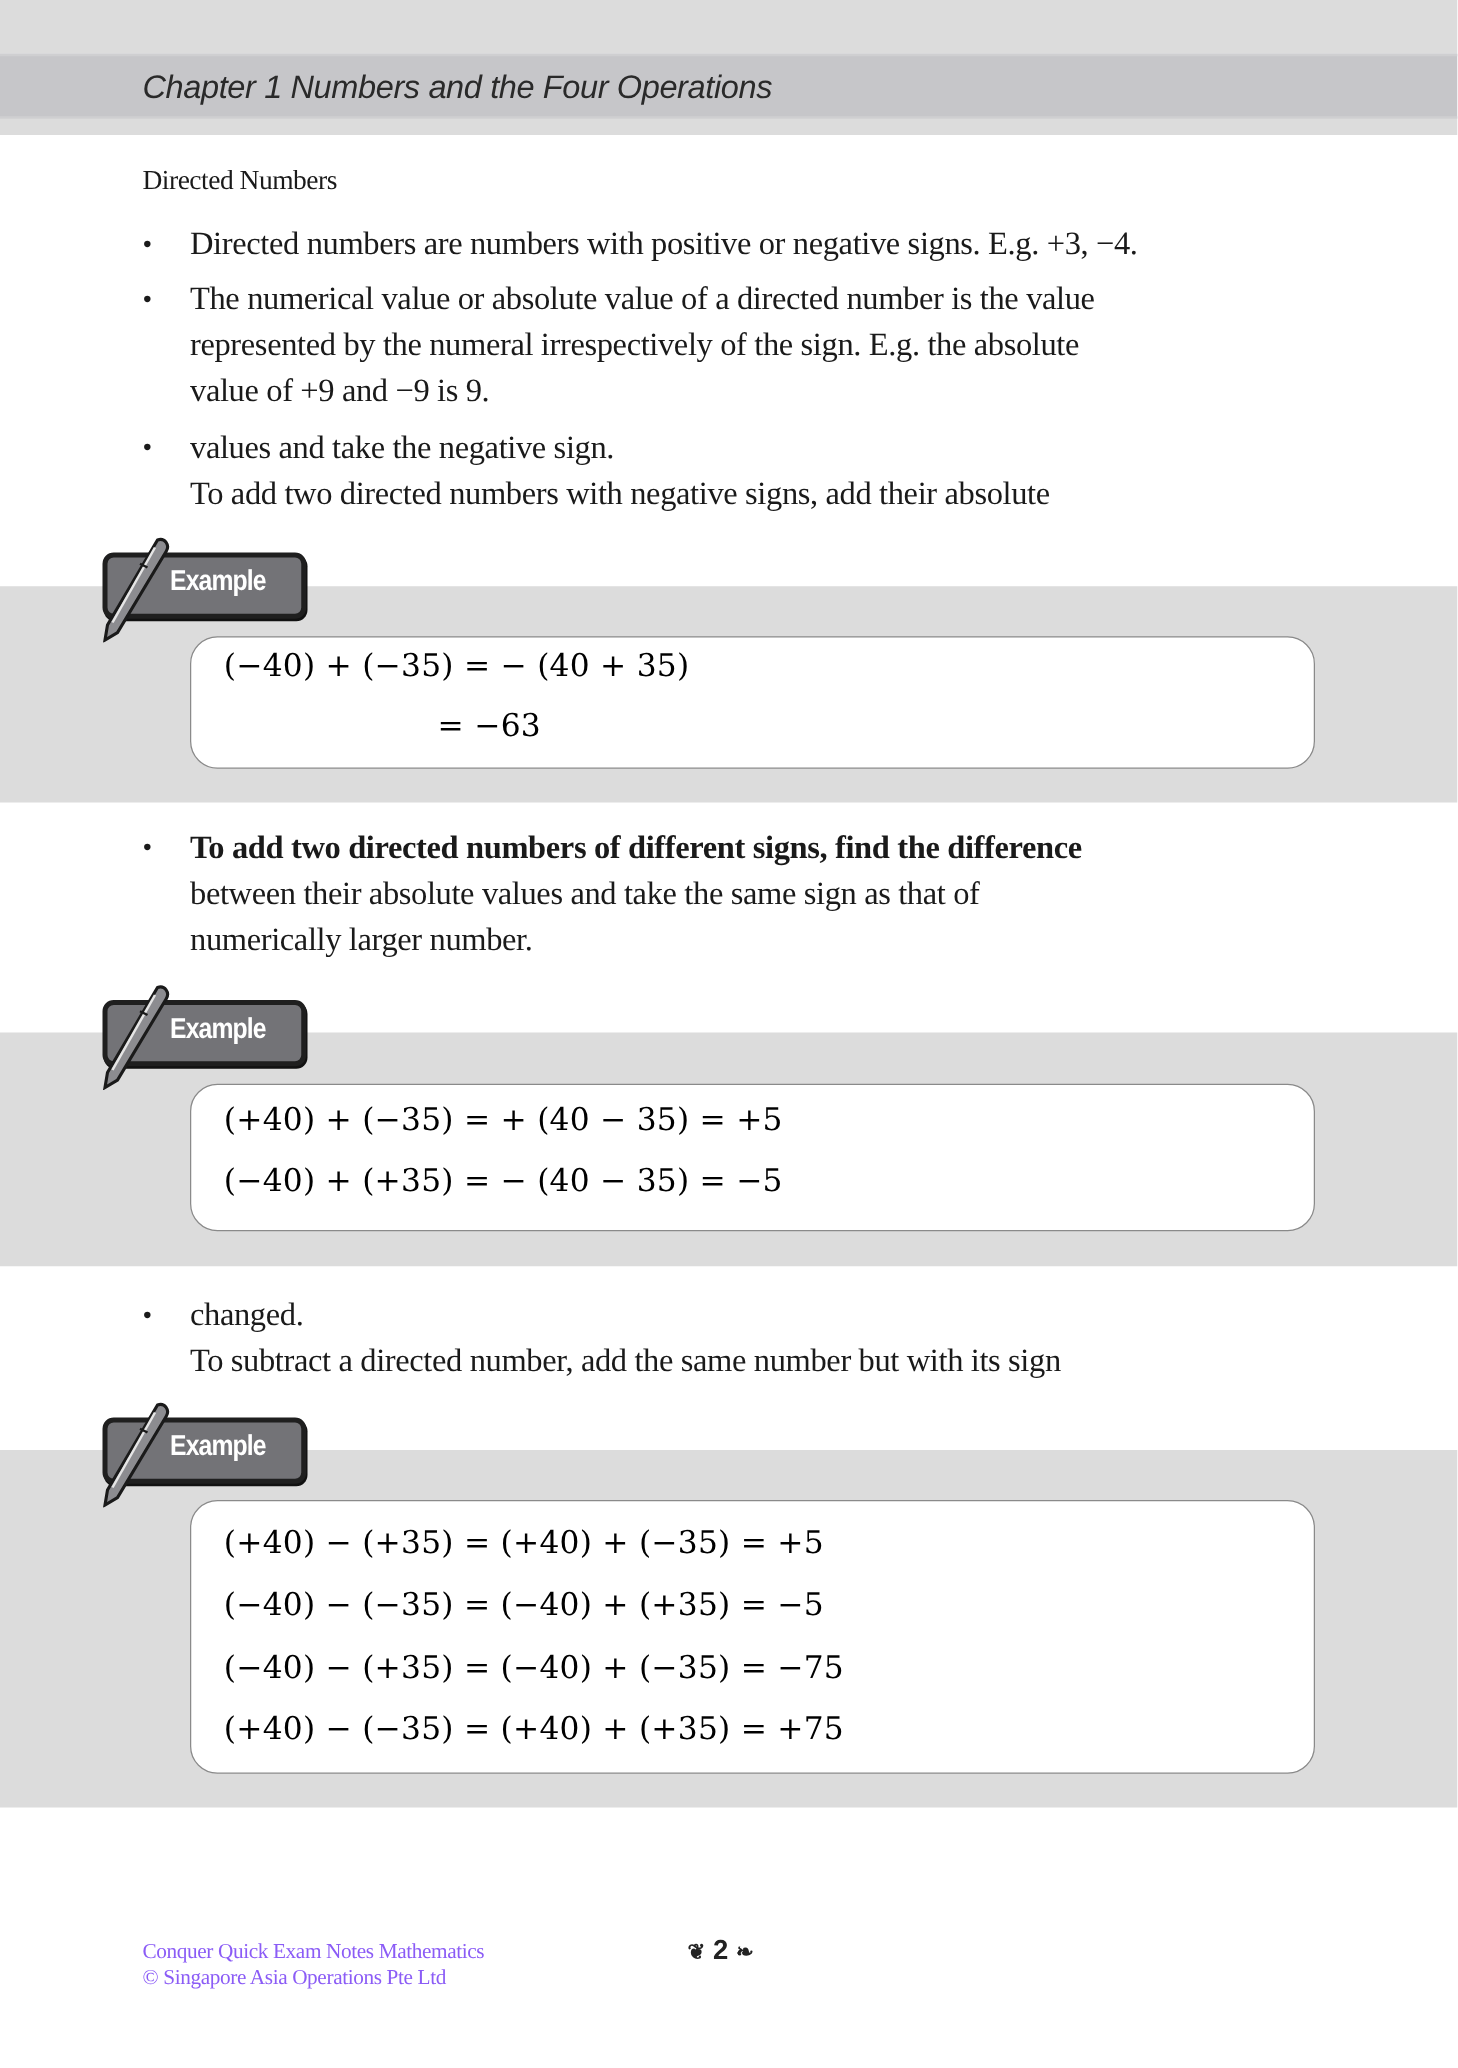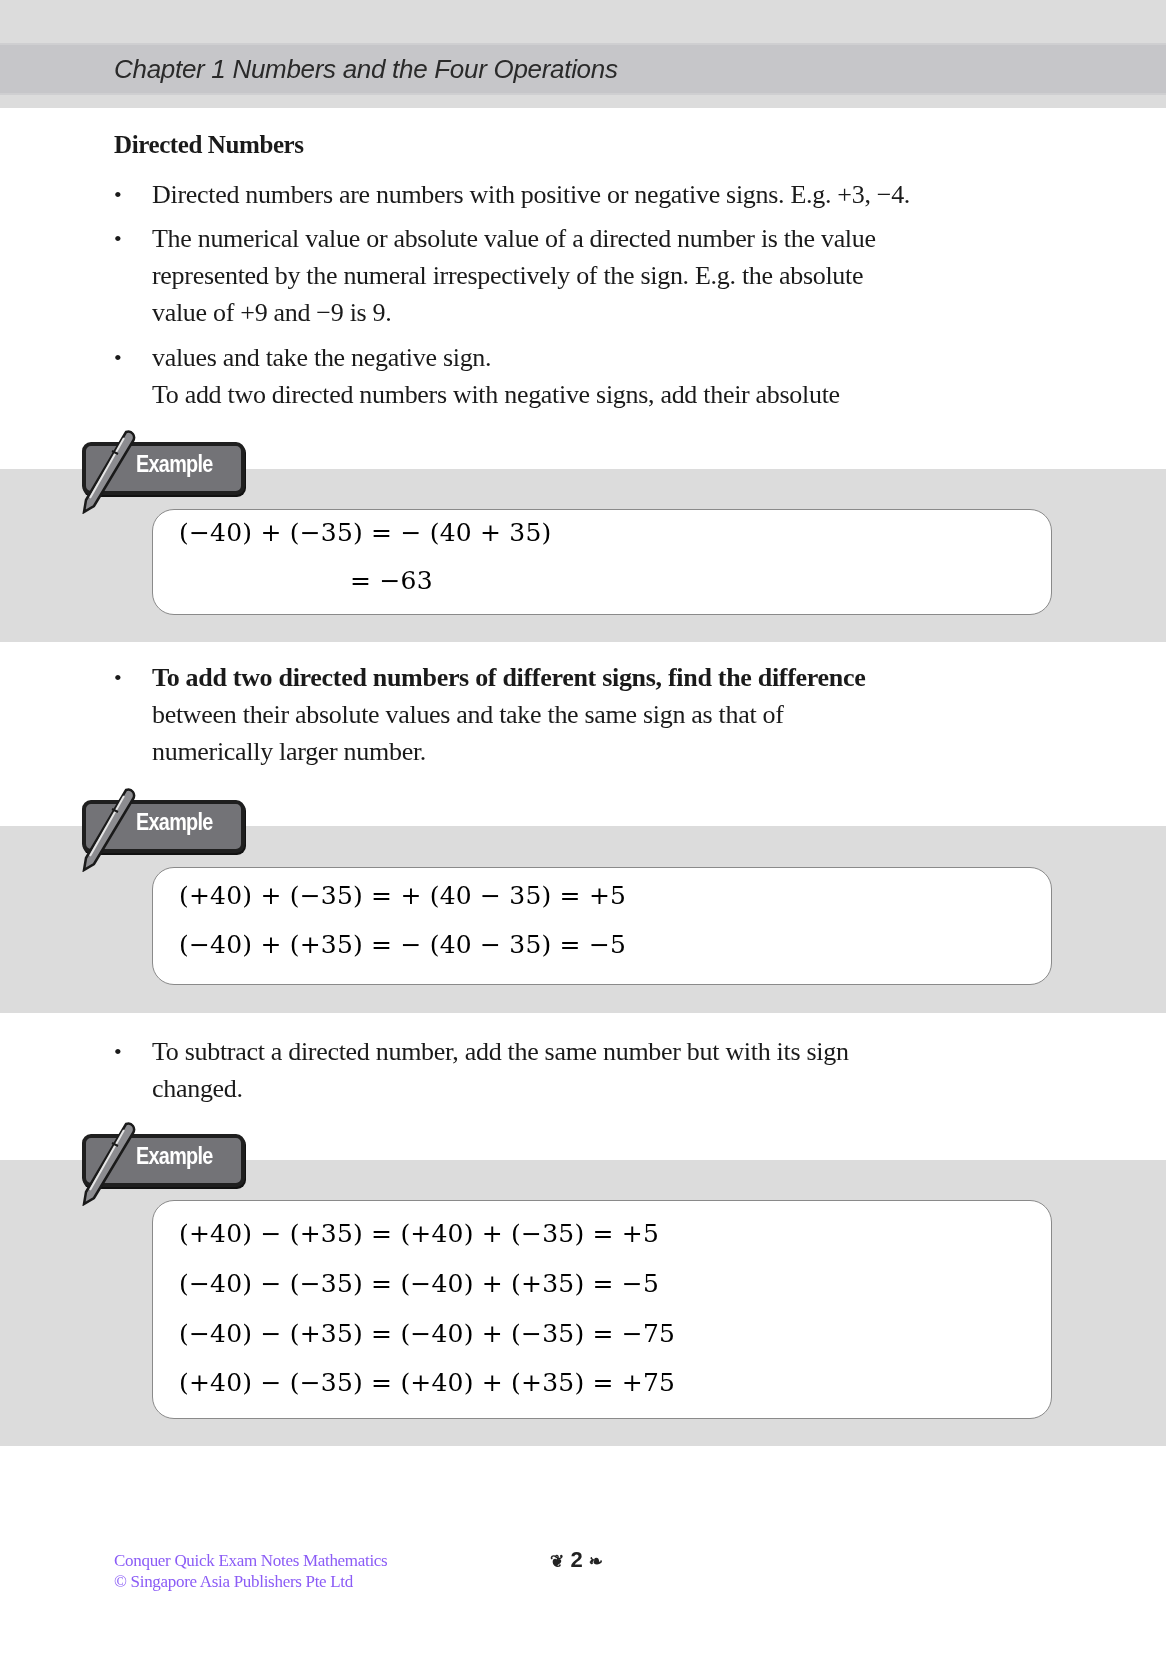--- a/index.html
+++ b/index.html
@@ -9,21 +9,21 @@
     font-family: "Liberation Serif", "DejaVu Serif", serif;
   }
   .abs { position: absolute; }
   .top-strip { left: 0; top: 0; width: 1166px; height: 43px; background: #dcdcdc; }
   .header-band { left: 0; top: 43px; width: 1166px; height: 52px; background: #c6c6c9;
     border-top: 2px solid #cfcfd1; border-bottom: 2px solid #cfcfd1; box-sizing: border-box; }
   .header-strip2 { left: 0; top: 95px; width: 1166px; height: 13px; background: #dcdcdc; }
   .chapter-title { left: 114px; top: 54px; font-family: "Liberation Sans", sans-serif;
     font-style: italic; font-size: 26px; color: #2a2a2a; letter-spacing: -0.3px; white-space: nowrap; }
 
-  .section-title { left: 114px; top: 131px; font-size: 25px; font-weight: bold; letter-spacing: -0.4px; }
+  .section-title { left: 114px; top: 131px; font-size: 22px; font-weight: normal; letter-spacing: -0.4px; }
 
   .bullet { position: absolute; left: 114px; width: 960px; font-size: 26px; line-height: 37px; letter-spacing: -0.3px; }
   .bullet .dot { position: absolute; left: 0; top: 0; font-size: 22px; }
   .bullet .txt { display: block; margin-left: 38px; }
   .bullet b { font-weight: bold; }
 
   .band { position: absolute; left: 0; width: 1166px; background: #dcdcdc; }
   .box { position: absolute; left: 152px; width: 900px; background: #ffffff; border: 1.5px solid #8a8a8a;
     border-radius: 22px; box-sizing: border-box; }
   .math { position: absolute; left: 179px; font-family: "DejaVu Serif", serif; font-size: 25px;
@@ -96,41 +96,41 @@
     <path d="M46 10 L12 70" stroke="#e5e5e5" stroke-width="2"></path>
     <path d="M40 26 L34 23" stroke="#1a1a1a" stroke-width="2"></path>
   </svg>
 </div>
 <div class="box" style="top:867px;height:118px;"></div>
 <div class="math" style="top:881px;">(+40) + (−35) = + (40 − 35) = +5</div>
 <div class="math" style="top:930px;">(−40) + (+35) = − (40 − 35) = −5</div>
 
 <div class="bullet" style="top:1033px;">
   <span class="dot">•</span>
+  <span class="txt">changed.</span>
   <span class="txt">To subtract a directed number, add the same number but with its sign</span>
-  <span class="txt">changed.</span>
 </div>
 
 <div class="band" style="top:1160px;height:286px;"></div>
 <div class="badge" style="top:1134px;">
   <div class="plate"></div>
   <span class="label">Example</span>
   <svg width="60" height="86" viewBox="0 0 60 86">
     <path d="M48 4 C54 2 58 8 55 13 L16 78 L6 84 L8 72 Z" fill="#8c8c90" stroke="#1a1a1a" stroke-width="2.5"></path>
     <path d="M46 10 L12 70" stroke="#e5e5e5" stroke-width="2"></path>
     <path d="M40 26 L34 23" stroke="#1a1a1a" stroke-width="2"></path>
   </svg>
 </div>
 <div class="box" style="top:1200px;height:219px;"></div>
 <div class="math" style="top:1219px;">(+40) − (+35) = (+40) + (−35) = +5</div>
 <div class="math" style="top:1269px;">(−40) − (−35) = (−40) + (+35) = −5</div>
 <div class="math" style="top:1319px;">(−40) − (+35) = (−40) + (−35) = −75</div>
 <div class="math" style="top:1368px;">(+40) − (−35) = (+40) + (+35) = +75</div>
 
 <div class="abs footer">
   <div>Conquer Quick Exam Notes Mathematics</div>
-  <div>© Singapore Asia Publishers Pte Ltd</div>
+  <div>© Singapore Asia Operations Pte Ltd</div>
 </div>
 <div class="abs page-num">
   <span class="orn">❦</span>
   <span>2</span>
   <span class="orn">❧</span>
 </div>
 
 </body></html>

